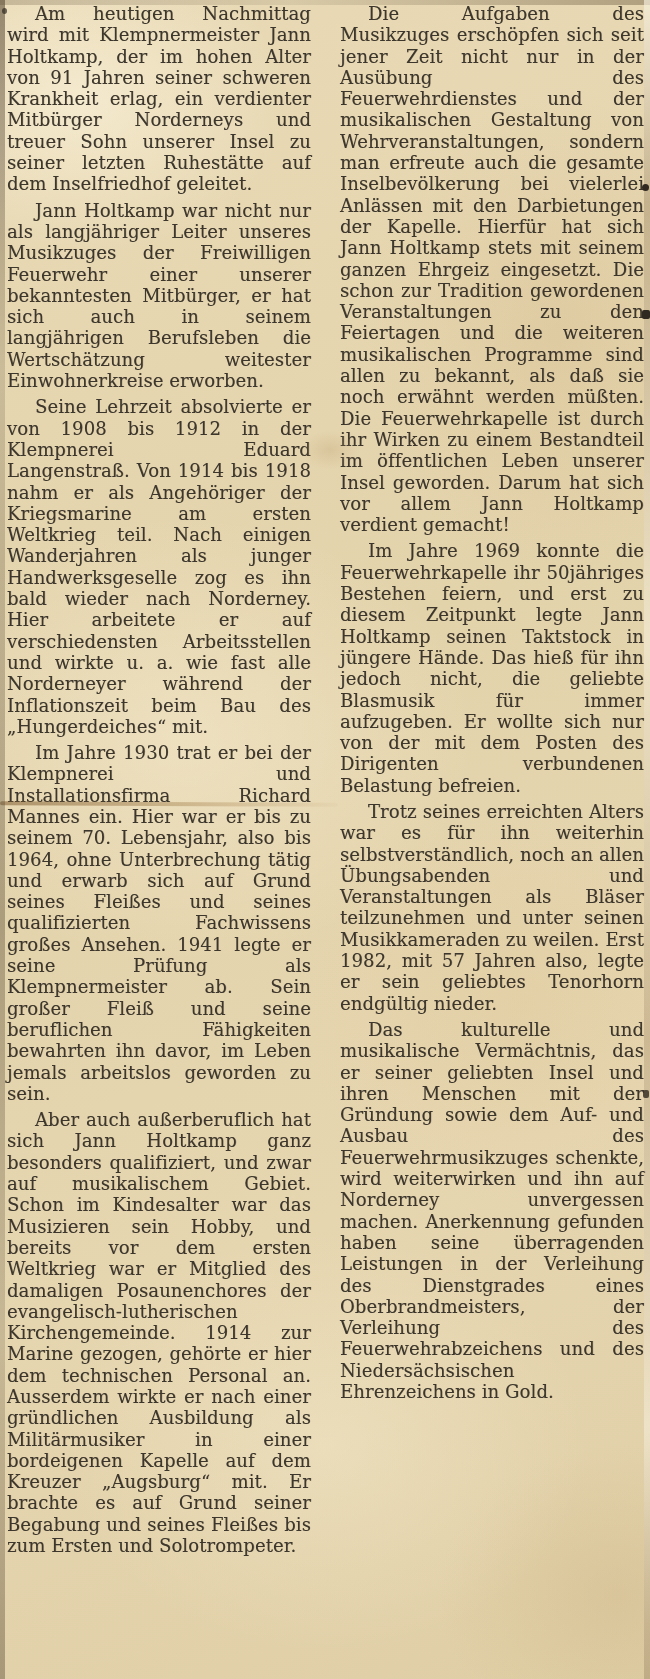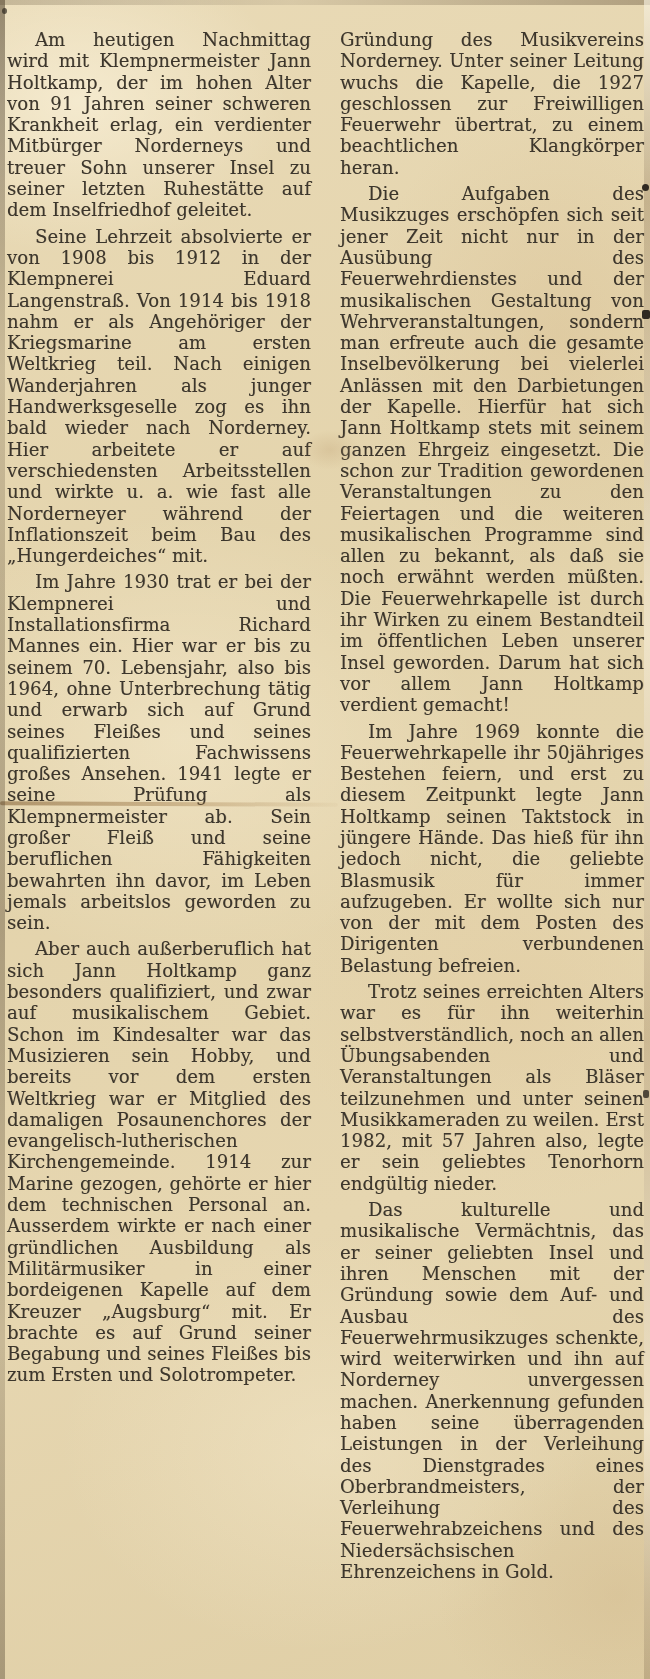--- a/index.html
+++ b/index.html
@@ -16,21 +16,20 @@
       radial-gradient(ellipse 320px 280px at 80% 60%, rgba(222,196,150,0.32), transparent 70%),
       radial-gradient(ellipse 380px 300px at 50% 86%, rgba(250,240,214,0.35), transparent 70%),
       radial-gradient(ellipse 240px 200px at 95% 95%, rgba(205,178,132,0.35), transparent 75%),
       linear-gradient(160deg, #e9dab6 0%, #e3d3ab 40%, #e6d6b0 70%, #dfcea5 100%);
   }
   .columns {
     position: absolute;
     top: 3px; left: 7px; right: 6px; bottom: 0;
     display: flex;
     gap: 29px;
-    margin-top: 26px;
   }
   .col {
     flex: 1 1 0;
     min-width: 0;
     text-align: justify;
     font-size: 18px;
     line-height: 21.3px;
     color: #3c362c;
     text-shadow: 0.4px 0.4px 0.6px rgba(62,52,40,0.35);
     letter-spacing: 0.1px;
@@ -71,26 +70,26 @@
   }
 </style>
 </head>
 <body>
 
 <div class="clipping">
 
   <div class="columns">
     <div class="col">
       <p>Am heutigen Nachmittag wird mit Klempnermeister Jann Holtkamp, der im hohen Alter von 91 Jahren seiner schweren Krankheit erlag, ein verdienter Mitbürger Norderneys und treuer Sohn unserer Insel zu seiner letzten Ruhestätte auf dem Inselfriedhof geleitet.</p>
+      <p>Jann Holtkamp war nicht nur als langjähriger Leiter unseres Musikzuges der Freiwilligen Feuerwehr einer unserer bekanntesten Mitbürger, er hat sich auch in seinem langjährigen Berufsleben die Wertschätzung weitester Einwohnerkreise erworben.</p>
       <p>Seine Lehrzeit absolvierte er von 1908 bis 1912 in der Klempnerei Eduard Langenstraß. Von 1914 bis 1918 nahm er als Angehöriger der Kriegsmarine am ersten Weltkrieg teil. Nach einigen Wanderjahren als junger Handwerksgeselle zog es ihn bald wieder nach Norderney. Hier arbeitete er auf verschiedensten Arbeitsstellen und wirkte u. a. wie fast alle Norderneyer während der Inflationszeit beim Bau des „Hungerdeiches“ mit.</p>
       <p>Im Jahre 1930 trat er bei der Klempnerei und Installationsfirma Richard Mannes ein. Hier war er bis zu seinem 70. Lebensjahr, also bis 1964, ohne Unterbrechung tätig und erwarb sich auf Grund seines Fleißes und seines qualifizierten Fachwissens großes Ansehen. 1941 legte er seine Prüfung als Klempnermeister ab. Sein großer Fleiß und seine beruflichen Fähigkeiten bewahrten ihn davor, im Leben jemals arbeitslos geworden zu sein.</p>
       <p>Aber auch außerberuflich hat sich Jann Holtkamp ganz besonders qualifiziert, und zwar auf musikalischem Gebiet. Schon im Kindesalter war das Musizieren sein Hobby, und bereits vor dem ersten Weltkrieg war er Mitglied des damaligen Posaunenchores der evangelisch-lutherischen Kirchengemeinde. 1914 zur Marine gezogen, gehörte er hier dem technischen Personal an. Ausserdem wirkte er nach einer gründlichen Ausbildung als Militärmusiker in einer bordeigenen Kapelle auf dem Kreuzer „Augsburg“ mit. Er brachte es auf Grund seiner Begabung und seines Fleißes bis zum Ersten und Solotrompeter.</p>
     </div>
     <div class="col">
-      <p class="cont">Gründung des Musikvereins Norderney. Unter seiner Leitung wuchs die Kapelle, die 1927 geschlossen zur Freiwilligen Feuerwehr übertrat, zu einem beachtlichen Klangkörper heran.</p>
       <p>Die Aufgaben des Musikzuges erschöpfen sich seit jener Zeit nicht nur in der Ausübung des Feuerwehrdienstes und der musikalischen Gestaltung von Wehrveranstaltungen, sondern man erfreute auch die gesamte Inselbevölkerung bei vielerlei Anlässen mit den Darbietungen der Kapelle. Hierfür hat sich Jann Holtkamp stets mit seinem ganzen Ehrgeiz eingesetzt. Die schon zur Tradition gewordenen Veranstaltungen zu den Feiertagen und die weiteren musikalischen Programme sind allen zu bekannt, als daß sie noch erwähnt werden müßten. Die Feuerwehrkapelle ist durch ihr Wirken zu einem Bestandteil im öffentlichen Leben unserer Insel geworden. Darum hat sich vor allem Jann Holtkamp verdient gemacht!</p>
       <p>Im Jahre 1969 konnte die Feuerwehrkapelle ihr 50jähriges Bestehen feiern, und erst zu diesem Zeitpunkt legte Jann Holtkamp seinen Taktstock in jüngere Hände. Das hieß für ihn jedoch nicht, die geliebte Blasmusik für immer aufzugeben. Er wollte sich nur von der mit dem Posten des Dirigenten verbundenen Belastung befreien.</p>
       <p>Trotz seines erreichten Alters war es für ihn weiterhin selbstverständlich, noch an allen Übungsabenden und Veranstaltungen als Bläser teilzunehmen und unter seinen Musikkameraden zu weilen. Erst 1982, mit 57 Jahren also, legte er sein geliebtes Tenorhorn endgültig nieder.</p>
       <p>Das kulturelle und musikalische Vermächtnis, das er seiner geliebten Insel und ihren Menschen mit der Gründung sowie dem Auf- und Ausbau des Feuerwehrmusikzuges schenkte, wird weiterwirken und ihn auf Norderney unvergessen machen. Anerkennung gefunden haben seine überragenden Leistungen in der Verleihung des Dienstgrades eines Oberbrandmeisters, der Verleihung des Feuerwehrabzeichens und des Niedersächsischen Ehrenzeichens in Gold.</p>
     </div>
   </div>
 
   <div class="stain"></div>
   <div class="crease"></div>
   <div class="edge-top"></div>

